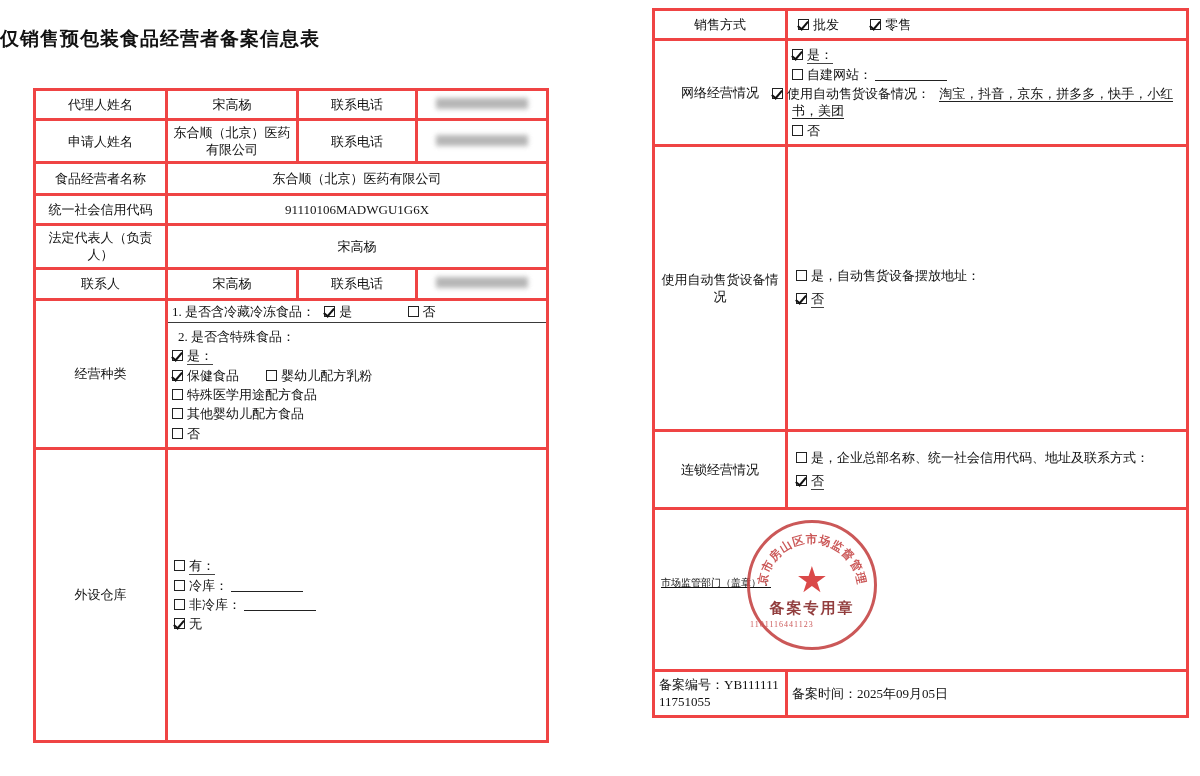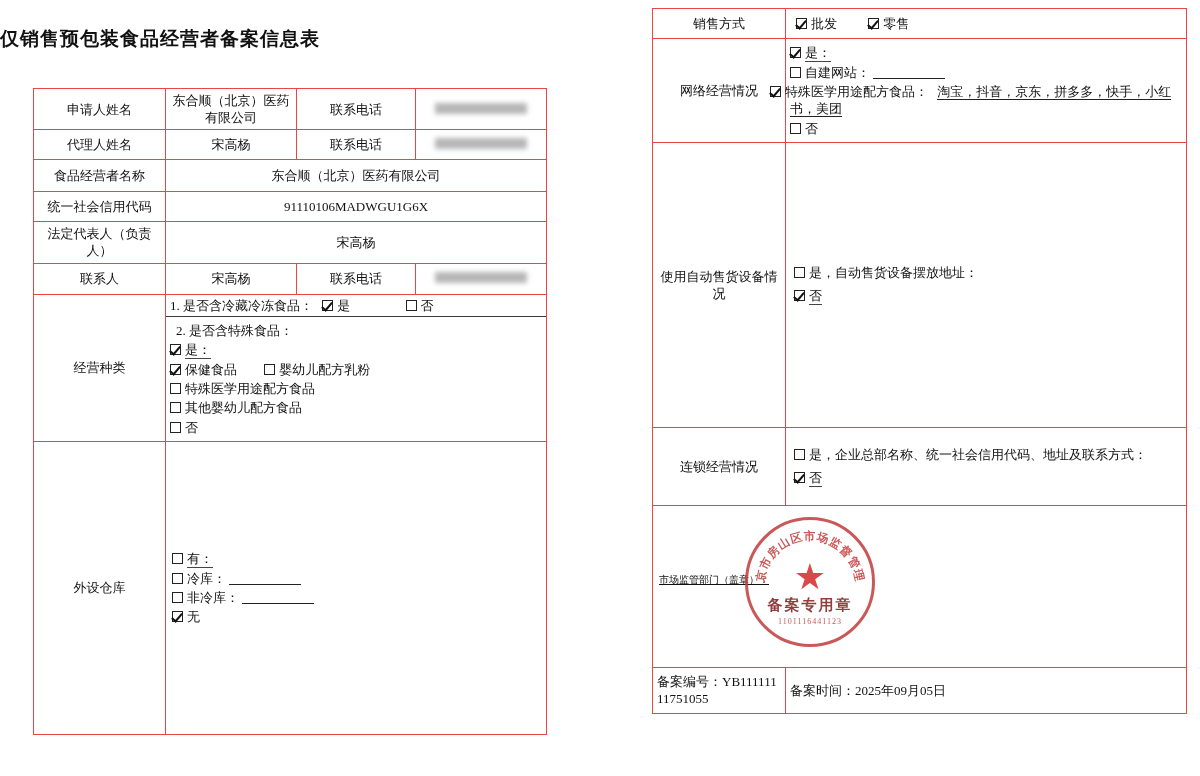--- a/index.html
+++ b/index.html
@@ -22,21 +22,21 @@
     font-size:19px;font-weight:bold;letter-spacing:1px;
     font-family:"Liberation Serif","DejaVu Serif",serif;
   }
   table.form{
     border-collapse:collapse;
     table-layout:fixed;
     font-size:13px;
     line-height:1.32;
   }
   table.form td{
-    border:1px solid #ef4444;
+    border:3px solid #ef4444;
     padding:3px 4px;
     vertical-align:middle;
     word-break:break-all;
   }
   .lt{
     position:absolute;left:33px;top:88px;width:513px;
   }
   .lbl{text-align:center;}
   .ctr{text-align:center;}
 
@@ -100,21 +100,21 @@
   }
   .seal .arc text{
     font-family:"Liberation Serif","DejaVu Serif",serif;
     font-size:11.5px;fill:#c23b3b;font-weight:bold;letter-spacing:1px;
   }
   .seal .bottomtxt{
     position:absolute;left:0;top:76px;width:124px;text-align:center;
     color:#7f1d1d;font-size:15px;font-weight:bold;letter-spacing:2px;
   }
   .seal .code{
-    position:absolute;left:0;top:97px;width:124px;text-align:center;
+    position:absolute;left:0;top:97px;width:124px;
     color:#c23b3b;font-size:8px;letter-spacing:1px;
   }
   .seal-label{position:absolute;left:6px;top:52px;font-size:10px;text-decoration:underline;}
   .footer-cell{font-size:13px;padding-left:8px;}
 </style>
 </head>
 <body>
 
 <div class="page">
 
@@ -123,31 +123,31 @@
     <div class="doc-title">仅销售预包装食品经营者备案信息表</div>
 
     <table class="form lt">
       <colgroup>
         <col style="width:132px">
           <col style="width:131px">
         <col style="width:119px">
           <col style="width:131px">
       </colgroup>
       <tbody>
+        <tr style="height:30px">
+          <td class="lbl">代理人姓名</td>
+          <td class="ctr">宋高杨</td>
+          <td class="lbl">联系电话</td>
+          <td class="ctr">
+            <span class="redacted"></span>
+          </td>
+        </tr>
         <tr style="height:36px">
           <td class="lbl">申请人姓名</td>
           <td class="ctr">东合顺（北京）医药有限公司</td>
-          <td class="lbl">联系电话</td>
-          <td class="ctr">
-            <span class="redacted"></span>
-          </td>
-        </tr>
-        <tr style="height:30px">
-          <td class="lbl">代理人姓名</td>
-          <td class="ctr">宋高杨</td>
           <td class="lbl">联系电话</td>
           <td class="ctr">
             <span class="redacted"></span>
           </td>
         </tr>
         <tr style="height:32px">
           <td class="lbl">食品经营者名称</td>
           <td class="ctr" colspan="3">东合顺（北京）医药有限公司</td>
         </tr>
         <tr style="height:30px">
@@ -252,21 +252,21 @@
           <td class="lbl">网络经营情况</td>
           <td style="vertical-align:top;padding:3px 4px">
             <div class="ln opt">
               <span class="cb checked"></span><span class="u-label">是：</span>
             </div>
             <div class="ln indent1 opt">
               <span class="cb"></span><span>自建网站：</span>
               <span class="ul"></span>
             </div>
             <div class="ln indent1" style="white-space:normal;text-indent:-20px;padding-left:0">
-              <span class="cb checked"></span><span>特殊医学用途配方食品：</span>
+              <span class="cb checked"></span><span>使用自动售货设备情况：</span>
               <span class="ul-txt" style="margin-left:6px">淘宝，抖音，京东，拼多多，快手，小红书，美团</span>
             </div>
             <div class="ln opt">
               <span class="cb"></span><span>否</span>
             </div>
           </td>
         </tr>
 
         <tr style="height:285px">
           <td class="lbl">使用自动售货设备情况</td>

